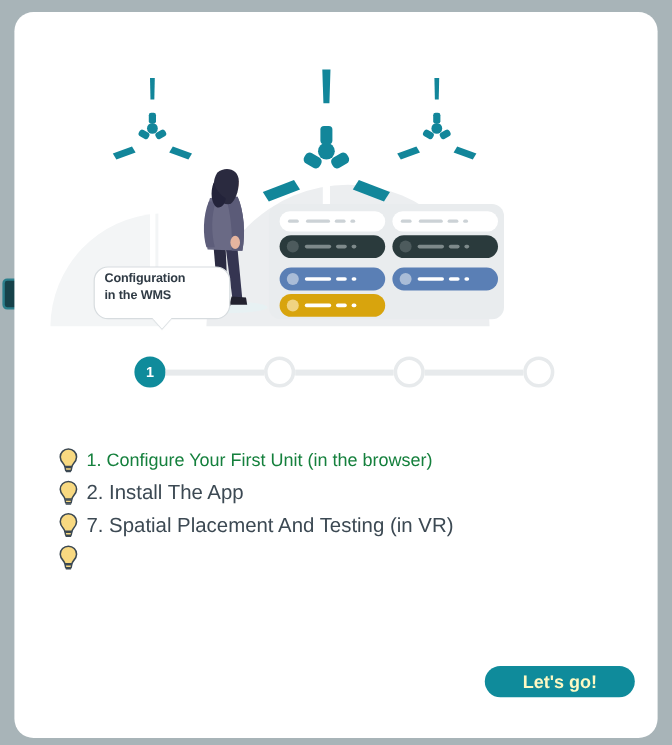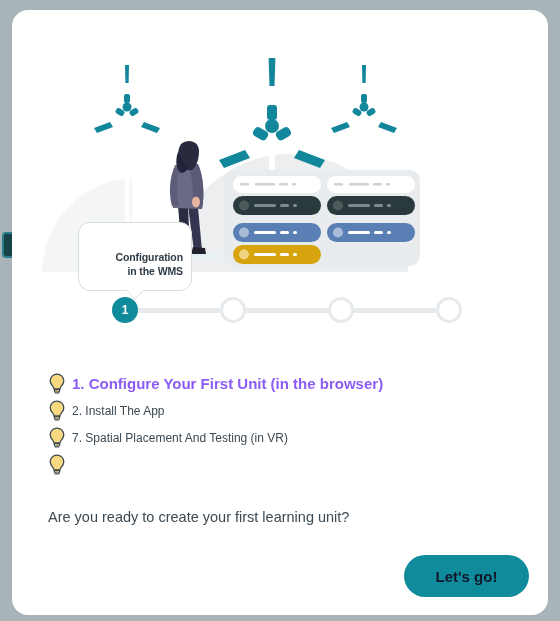--- a/index.html
+++ b/index.html
@@ -52,25 +52,25 @@
     height: 262px;
   }
   .illu-svg { display:block; }
 
   
   .speech-bubble {
     position: absolute;
     left: 66px;
     top: 212px;
     width: 96px;
-    padding: 27px 8px 12px 8px;
+    padding: 2px 8px 12px 8px;
     background: #ffffff;
     border: 1.5px solid #d7dcdf;
     border-radius: 12px;
-    text-align: right;
+    text-align: left;
     z-index: 6;
   }
   .speech-bubble .bubble-line {
     font-size: 10.5px;
     font-weight: bold;
     color: #303b45;
     line-height: 14px;
     letter-spacing: -0.1px;
   }
   .bubble-tail {
@@ -140,52 +140,52 @@
     margin-bottom: 0px;
   }
   .bulb-icon {
     flex: 0 0 auto;
     width: 18px;
     height: 22px;
     margin-right: 6px;
     display: block;
   }
   .step-text {
-    font-size: 12px;
+    font-size: 17px;
     color: #3c4953;
     line-height: 20px;
     white-space: nowrap;
   }
   .step-item.current .step-text {
-    color: #8b5cf6;
-    font-weight: bold;
+    color: #15803d;
+    font-weight: normal;
     font-size: 15px;
   }
 
   
   .prompt {
     position: absolute;
     left: 36px;
     top: 499px;
     font-size: 14.5px;
     color: #3c4953;
     z-index: 5;
   }
 
   
   .cta-button {
     position: absolute;
     left: 392px;
     top: 545px;
     width: 125px;
-    height: 42px;
+    height: 26px;
     border-radius: 21px;
     background: #0f8b9b;
     border: none;
-    color: #0f172a;
+    color: #fef9c3;
     font-family: "Liberation Sans", sans-serif;
     font-size: 15px;
     font-weight: bold;
     cursor: pointer;
     z-index: 5;
     padding: 0;
   }
 </style>
 </head>
 <body>
@@ -371,18 +371,17 @@
       <div class="step-item">
         <svg class="bulb-icon" viewBox="0 0 18 22">
           <path d="M9 1.2 C5.1 1.2 2.2 4.1 2.2 7.8 C2.2 10.3 3.5 12.0 4.8 13.4 C5.5 14.2 5.9 14.9 6.0 15.8 L12.0 15.8 C12.1 14.9 12.5 14.2 13.2 13.4 C14.5 12.0 15.8 10.3 15.8 7.8 C15.8 4.1 12.9 1.2 9 1.2 Z" fill="#f8d981" stroke="#3c4953" stroke-width="1.3"></path>
           <path d="M6.2 16.6 L11.8 16.6 L11.3 19.0 L6.7 19.0 Z" fill="#f8d981" stroke="#3c4953" stroke-width="1.2" stroke-linejoin="round"></path>
           <path d="M7.2 20.0 L10.8 20.0" stroke="#3c4953" stroke-width="1.2" stroke-linecap="round"></path>
         </svg>
       </div>
 
     </div>
 
-    <div class="prompt">Are you ready to create your first learning unit?</div>
 
     <button class="cta-button">Let's go!</button>
 
   </div>
 </div>
 
 </body></html>

